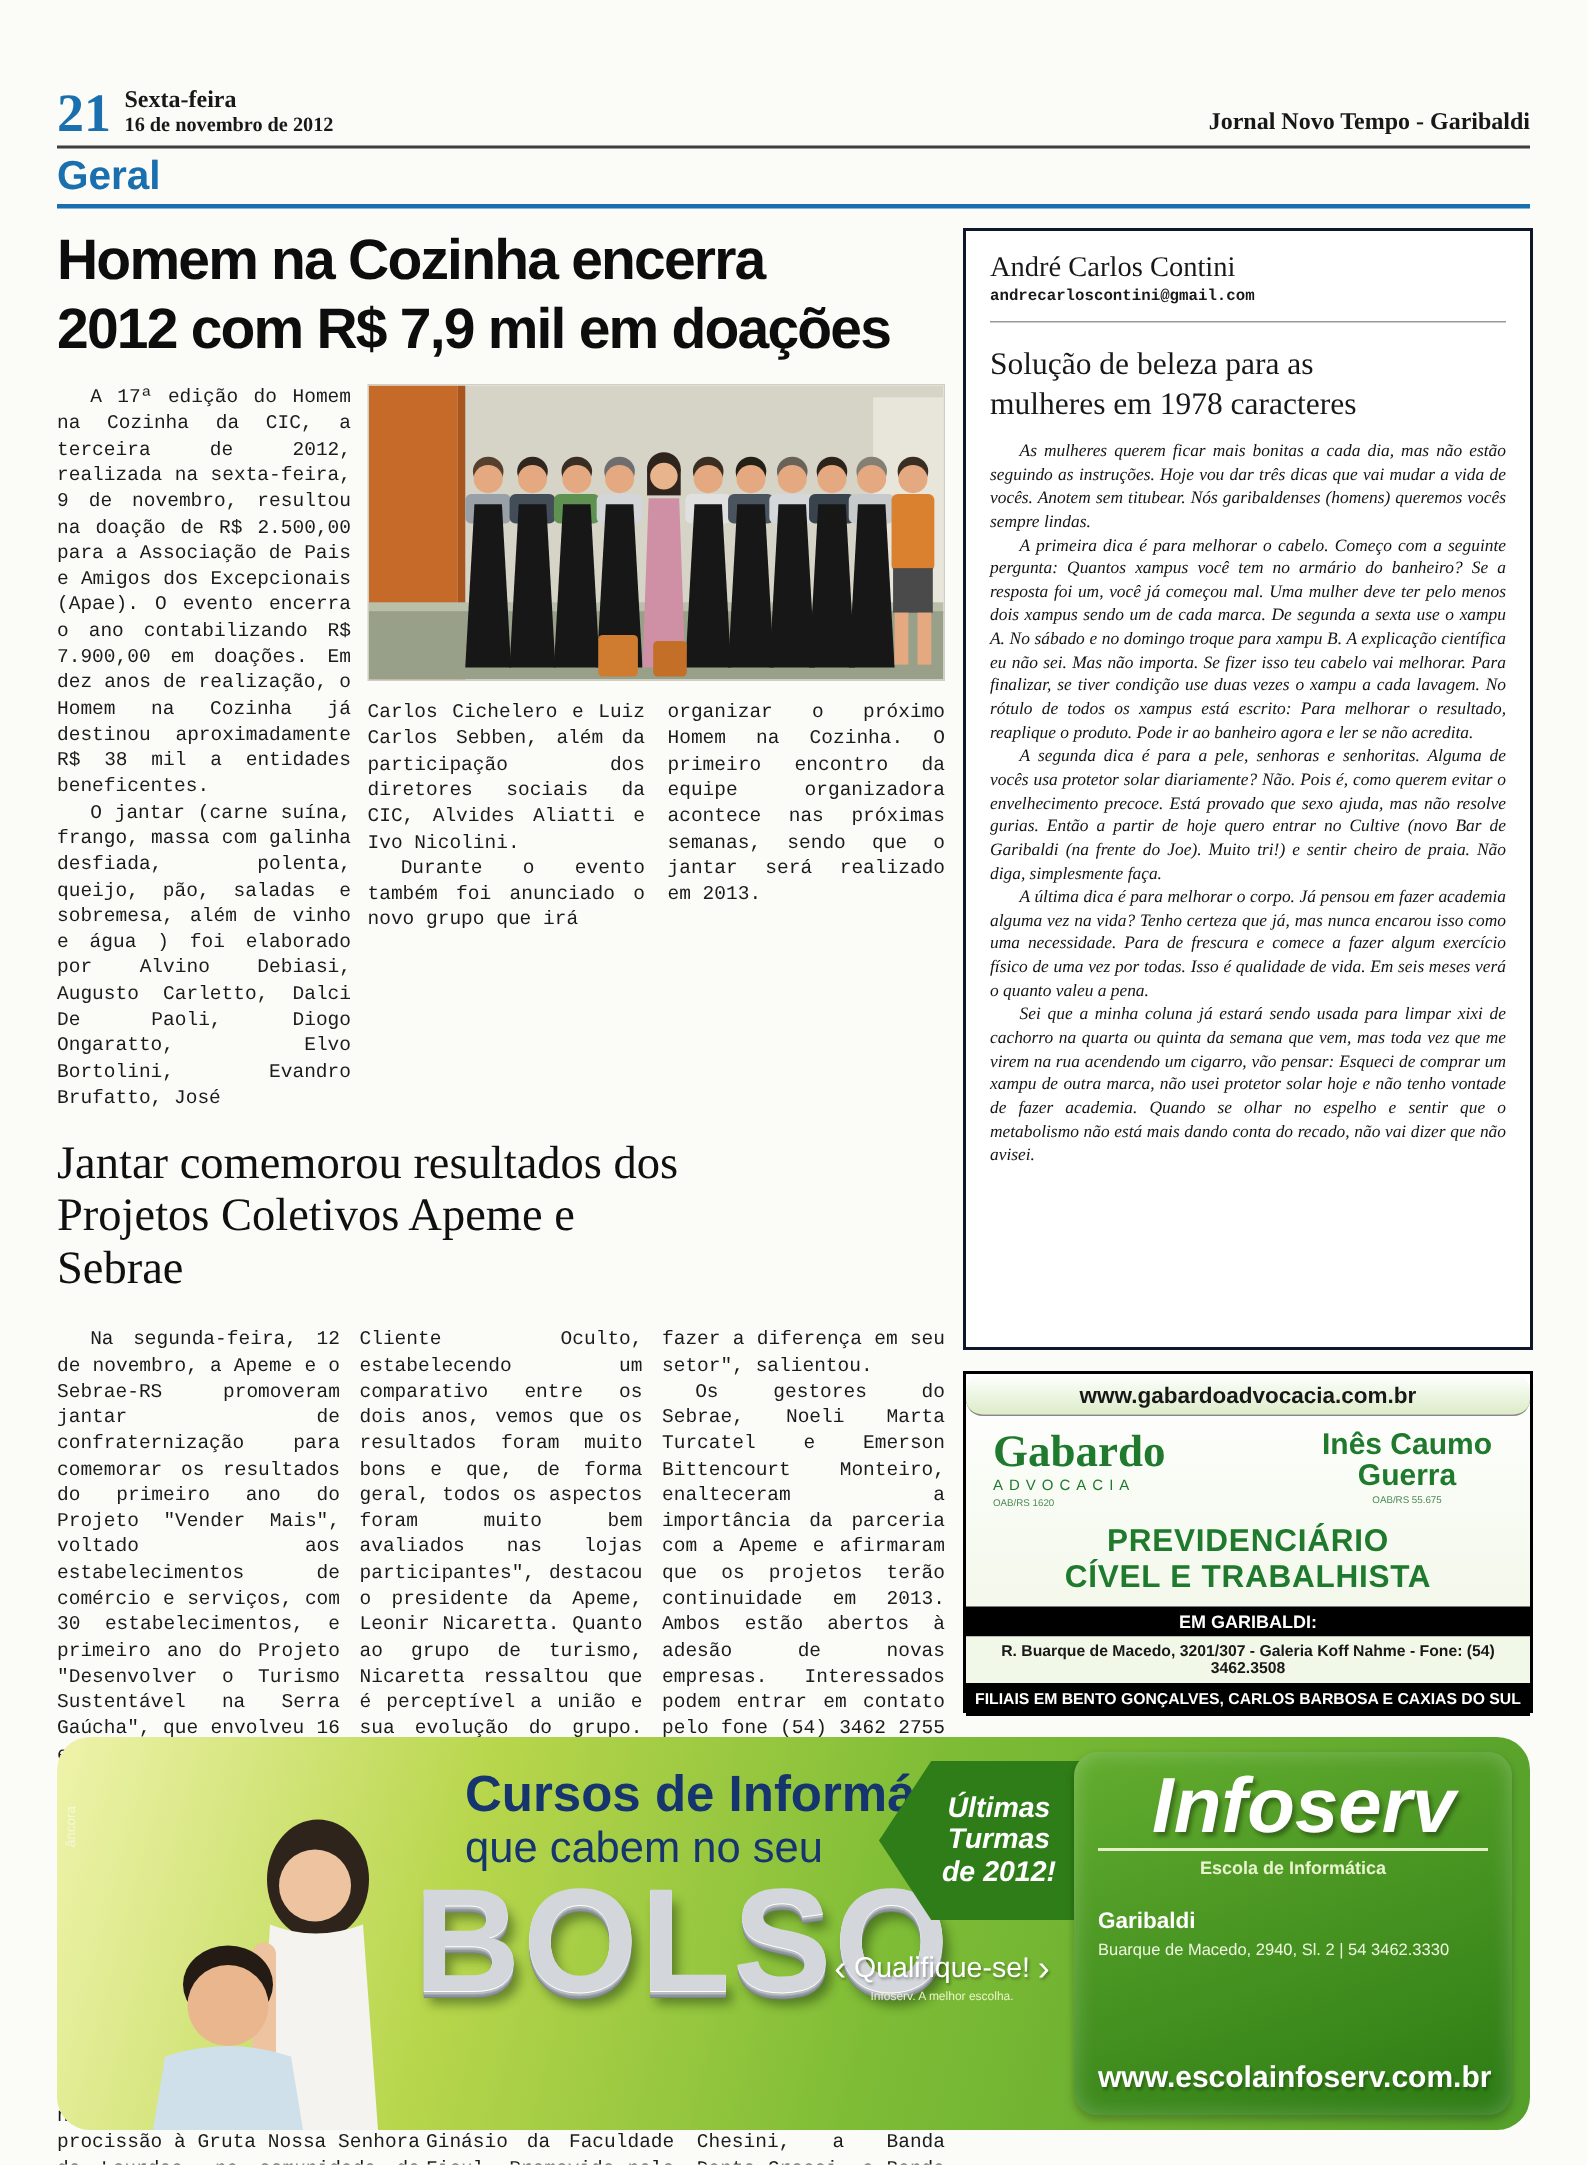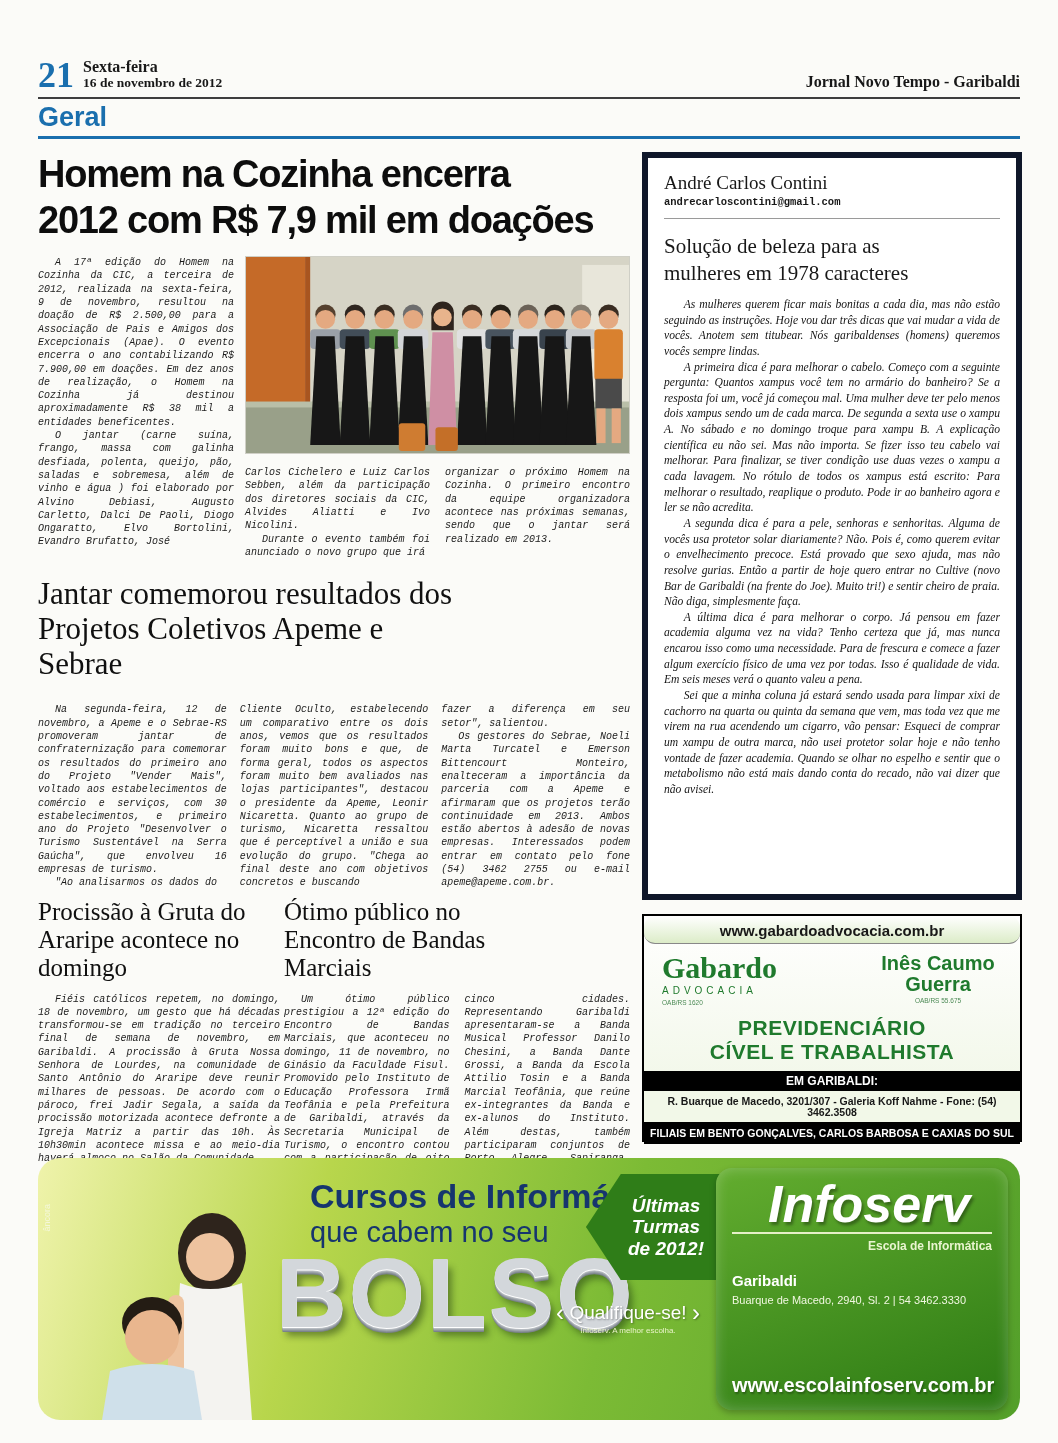--- a/index.html
+++ b/index.html
@@ -24,22 +24,22 @@
 
   .sectionbar {
     position:absolute; left:38px; right:38px; top:104px;
     border-bottom:3px solid #1a6fae; padding-bottom:5px;
   }
   .section { font:700 27px/1 "Liberation Sans", sans-serif; color:#1a6fae; }
 
   
   .bodytext p {
     font-family:"Liberation Mono","DejaVu Sans Mono", monospace;
-    font-size:10px; line-height:1.33; text-align:justify;
-    text-indent:1.7em; margin:0; color:#1b1b1b;font-style:italic;
+    font-size:13px; line-height:1.33; text-align:justify;
+    text-indent:1.7em; margin:0; color:#1b1b1b;
   }
   .cont p:first-child { text-indent:0; }
   .subhead {
     font-family:"Liberation Serif", serif; font-weight:400;
     font-size:31px; line-height:1.12; color:#101010;
   }
 
   
   .left-region { position:absolute; left:38px; top:152px; width:592px; }
   .headline {
@@ -63,21 +63,21 @@
   .article3 .subhead { font-size:25px; }
   .article3 .bodytext { margin-top:11px; }
   .article4 { flex:1; }
   .article4 .subhead { font-size:25px; width:215px; }
   .a4-body { display:flex; gap:15px; margin-top:11px; }
   .a4-body > div { flex:1; }
 
   
   .right-col { position:absolute; left:642px; top:152px; width:380px; }
   .columnist {
-    border:6px solid #0f172a; padding:14px 16px;
+    border:2px solid #0f172a; padding:14px 16px;
     height:748px; overflow:hidden; background:#fff;
   }
   .c-head { border-bottom:1px solid #9a9a9a; padding-bottom:9px; }
   .c-author { font:400 19px/1.15 "Liberation Serif", serif; }
   .c-email { font:700 10.5px/1.3 "Liberation Mono","DejaVu Sans Mono", monospace; margin-top:2px; }
   .c-title { font:400 21px/1.25 "Liberation Serif", serif; width:268px; margin:14px 0 11px; }
   .c-body p {
     font:italic 400 11.6px/1.35 "Liberation Serif", serif;
     text-indent:1.7em; text-align:justify; margin:0; color:#141414;
   }
@@ -146,21 +146,21 @@
     position:absolute; top:10px; right:12px; bottom:10px; width:292px;
     background:linear-gradient(160deg,#63ad2f,#2c7a14);
     border-radius:16px; padding:10px 16px 12px;
     box-shadow:inset 0 0 14px rgba(255,255,255,.25), 0 3px 6px rgba(0,0,0,.25);
   }
   .iv-brand {
     font:italic 700 52px/1 "Liberation Sans", sans-serif; color:#fff;
     text-shadow:2px 3px 3px rgba(0,0,0,.35);
     margin-left:36px;
   }
-  .iv-sub-row { text-align:right; border-top:2px solid #e6f0c8; margin-top:2px; padding-top:2px; }
+  .iv-sub-row { text-align:center; border-top:2px solid #e6f0c8; margin-top:2px; padding-top:2px; }
   .iv-sub { color:#eaf5d0; font:700 12px/1.2 "Liberation Sans", sans-serif; }
   .iv-city { color:#fff; font:700 15px/1.2 "Liberation Sans", sans-serif; margin-top:18px; }
   .iv-addr { color:#f0f7e0; font:400 11px/1.3 "Liberation Sans", sans-serif; margin-top:3px; }
   .iv-site {
     position:absolute; bottom:14px; left:16px; right:16px;
     color:#fff; font:700 20px/1.1 "Liberation Sans", sans-serif;
     text-shadow:1px 2px 2px rgba(0,0,0,.3);
   }
 </style>
 </head>

